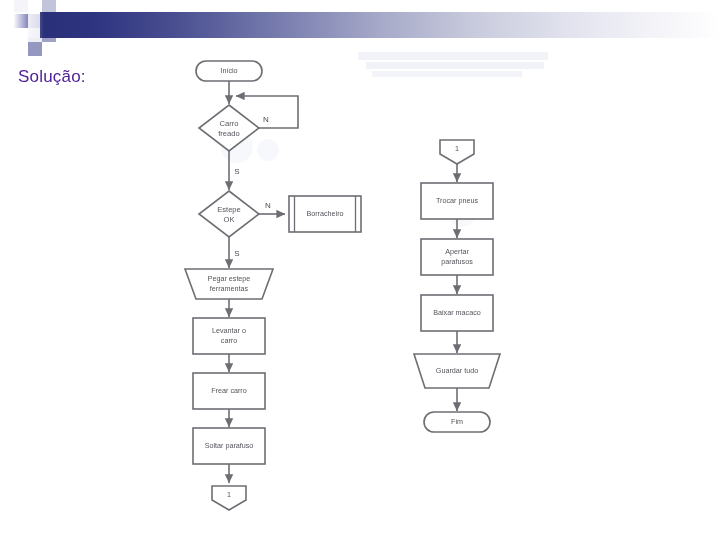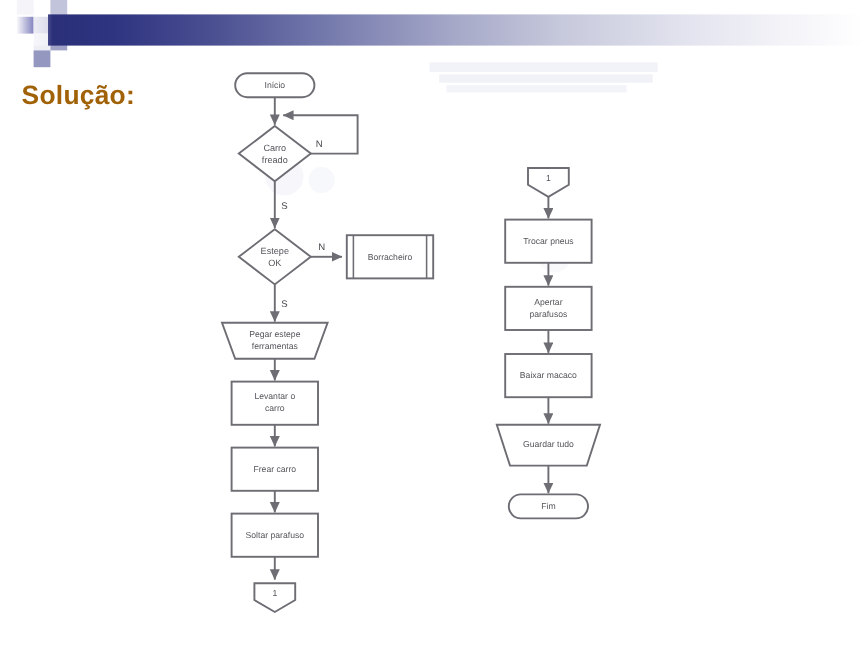--- a/index.html
+++ b/index.html
@@ -49,23 +49,23 @@
     height: 26px;
     background: linear-gradient(to right, #ffffff 0%, #ffffff 30%, rgba(255,255,255,0) 100%);
     z-index: 4;
   }
 
   
   #slide-title {
     position: absolute;
     left: 18px;
     top: 67px;
-    font-size: 22px;
-    font-weight: bold;
-    color: #a16207;
+    font-size: 17px;
+    font-weight: normal;
+    color: #4c1d95;
     letter-spacing: 0.2px;
     white-space: nowrap;
   }
 
   
   #flowchart {
     position: absolute;
     left: 0;
     top: 0;
     width: 720px;

